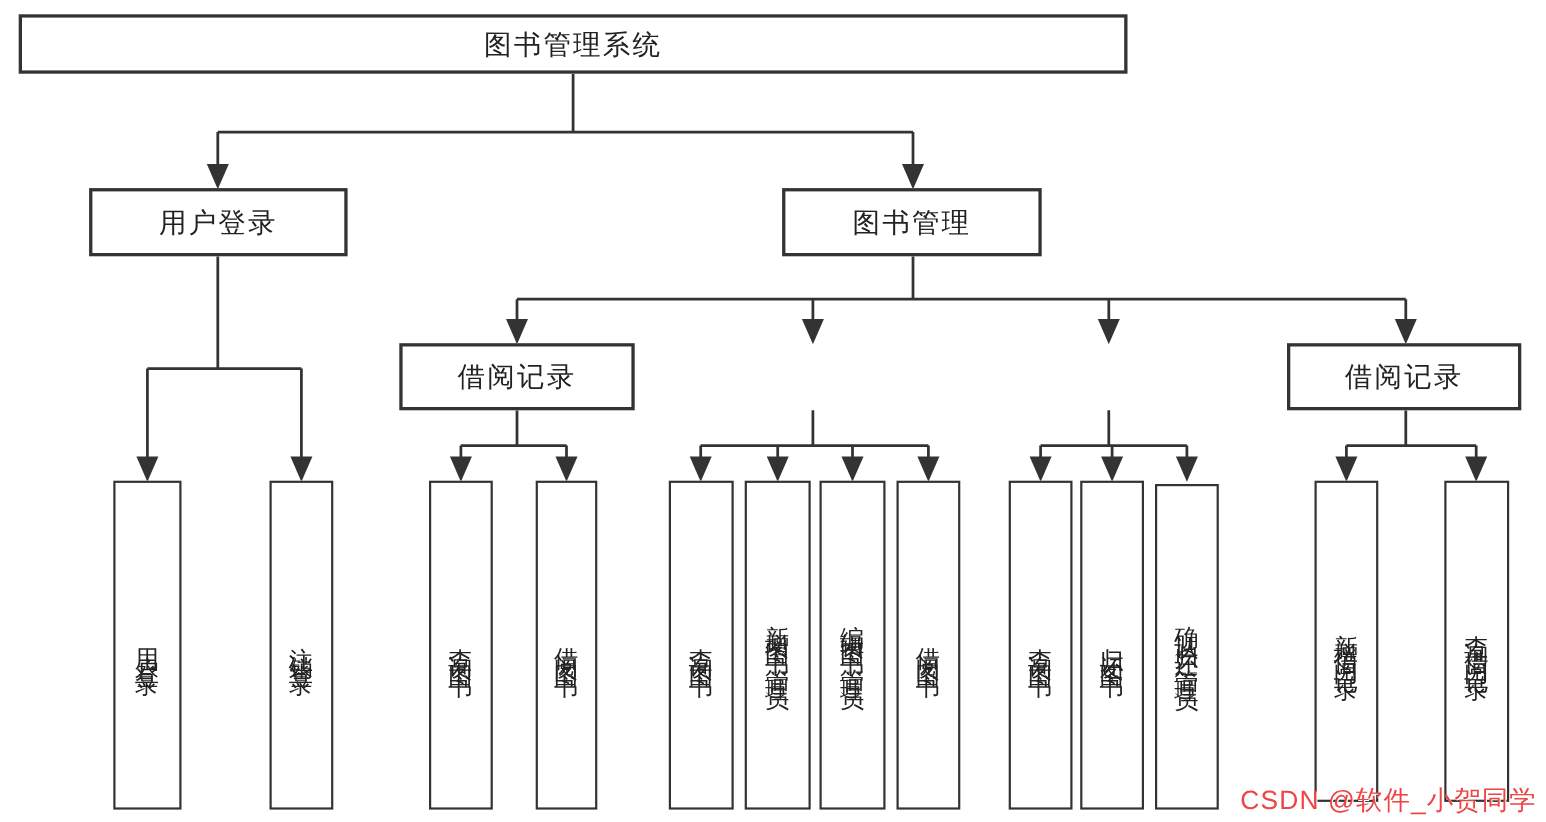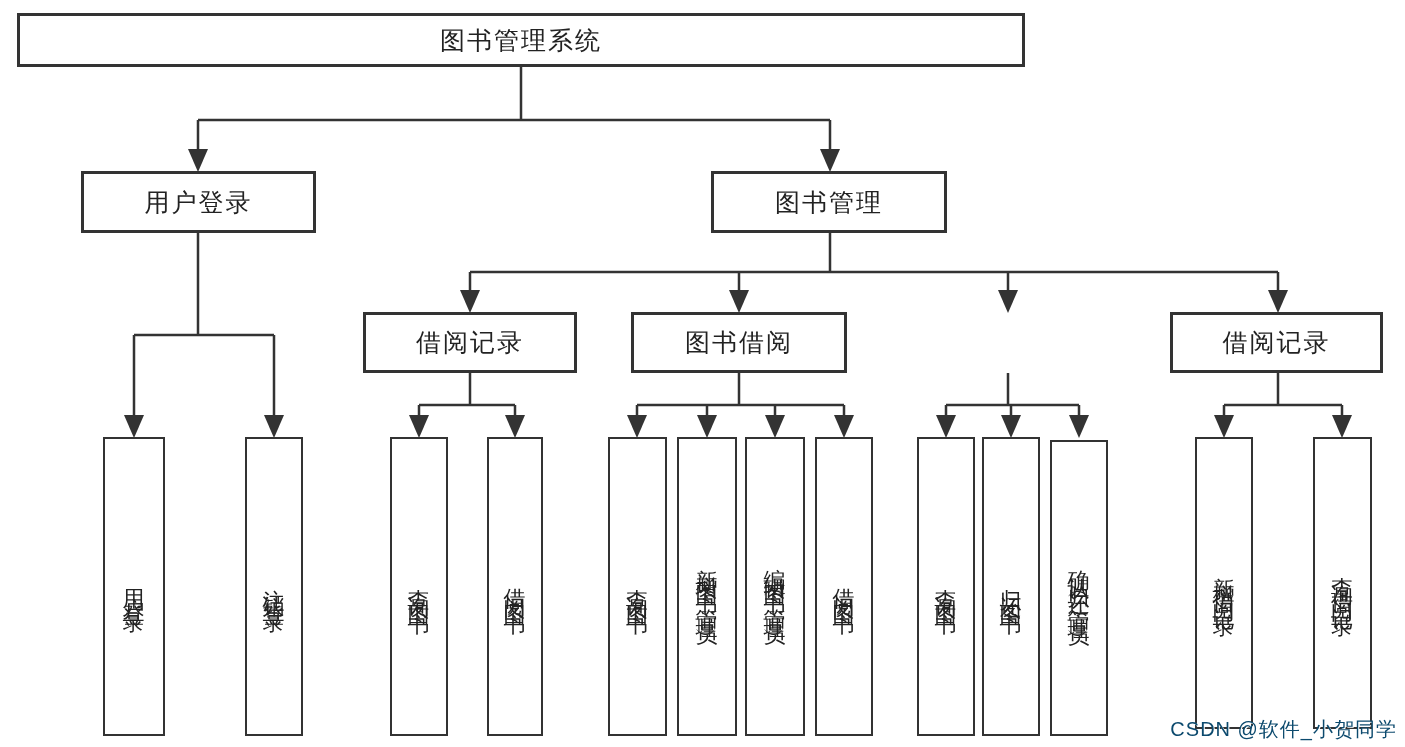--- a/index.html
+++ b/index.html
@@ -12,22 +12,22 @@
     position:absolute;box-sizing:border-box;background:#ffffff;
     border:3px solid #333333;display:flex;align-items:center;justify-content:center;
     font-size:25px;letter-spacing:2px;white-space:nowrap;
   }
   .leaf{border-width:2.5px;}
   .leaf .vtext{
     writing-mode:vertical-rl;text-orientation:mixed;
     font-size:22px;letter-spacing:8px;line-height:1.05;white-space:nowrap;
   }
   .watermark{
-    position:absolute;right:8px;bottom:4px;font-size:20px;letter-spacing:1px;
-    color:#0c4a6e;text-shadow:1px 1px 0 #ffffff;
+    position:absolute;right:8px;bottom:4px;font-size:24px;letter-spacing:1px;
+    color:#ef4444;text-shadow:1px 1px 0 #ffffff;
   }
 </style>
 </head>
 <body>
 
 <div class="stage">
 
   <svg class="wires" width="1405" height="747" viewBox="0 0 1405 747">
     <g stroke="#333333" stroke-width="2.5" fill="none">
 
@@ -75,23 +75,20 @@
   <div class="node" style="left:81px;top:171px;width:235px;height:62px;">
     <span>用户登录</span>
   </div>
   <div class="node" style="left:711px;top:171px;width:236px;height:62px;">
     <span>图书管理</span>
   </div>
 
   <div class="node" style="left:363px;top:312px;width:214px;height:61px;">
     <span>借阅记录</span>
   </div>
-  <div class="node" style="left:631px;top:312px;width:216px;height:61px;">
-    <span>图书借阅</span>
-  </div>
   <div class="node" style="left:1170px;top:312px;width:213px;height:61px;">
     <span>借阅记录</span>
   </div>
 
   <div class="node leaf" style="left:103px;top:437px;width:62px;height:299px;">
     <span class="vtext">用户登录</span>
   </div>
   <div class="node leaf" style="left:245px;top:437px;width:58px;height:299px;">
     <span class="vtext">注销登录</span>
   </div>

